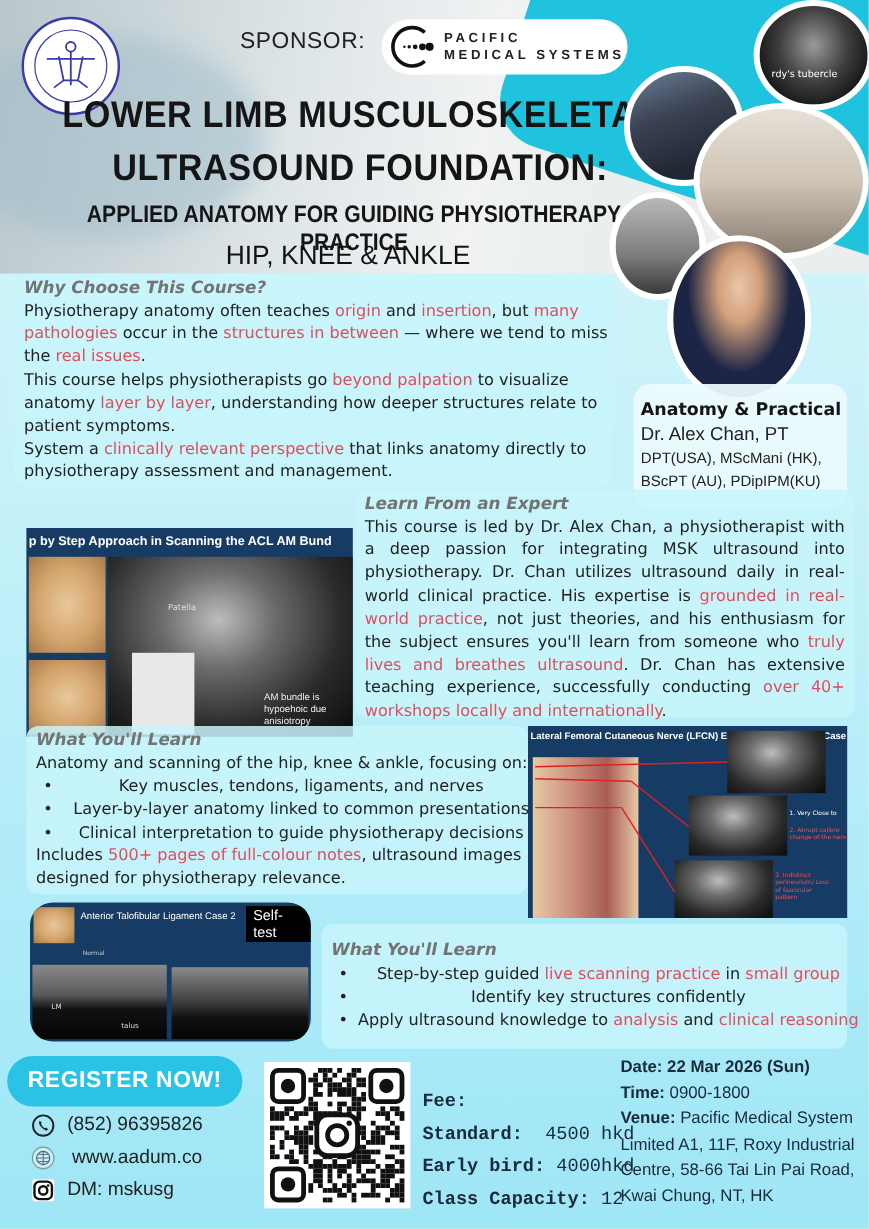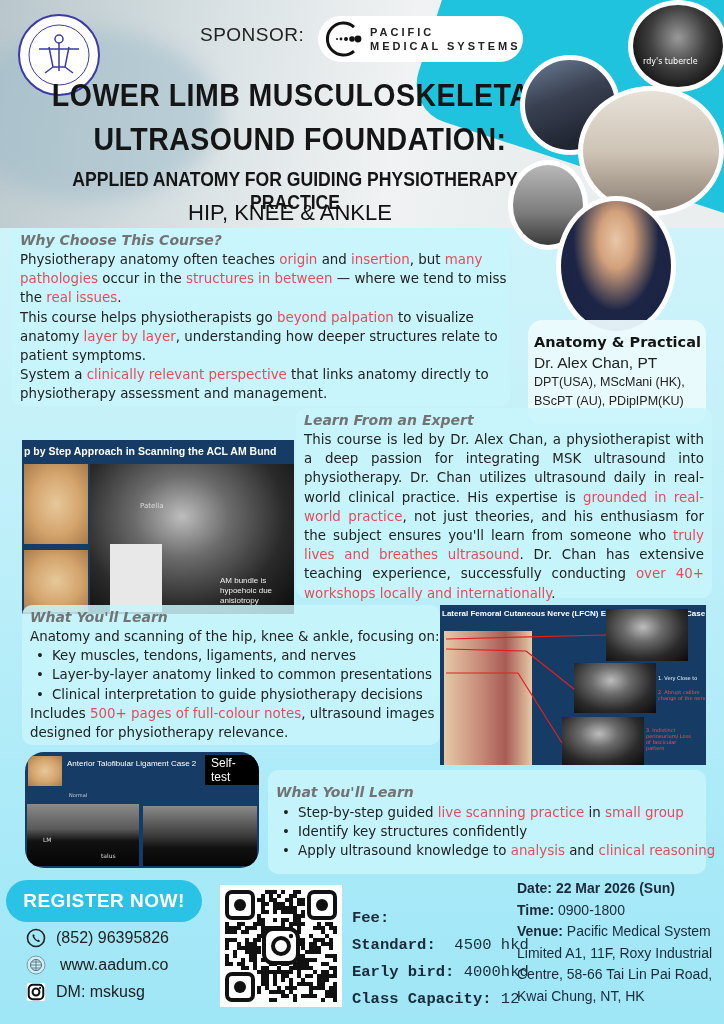--- a/index.html
+++ b/index.html
@@ -90,21 +90,21 @@
   .img-title { position: absolute; left: 2px; top: 5px; font-family: "Liberation Sans", sans-serif; font-size: 10.5px; color: #fff; font-weight: bold; white-space: nowrap; }
   .us-img { position: absolute; background: radial-gradient(ellipse at 45% 35%, #bdbdbd 0%, #6b6b6b 30%, #2a2a2a 65%, #0a0a0a 100%); }
   .anat-img { position: absolute; background: radial-gradient(ellipse at 50% 50%, #e7c89a 0%, #d4a46d 55%, #a97a4a 100%); }
   .expert { left: 296px; top: 408px; width: 416px; height: 190px; }
   .expert .sec-head { position: absolute; left: 8px; top: 4px; }
   .expert .body-text { position: absolute; left: 8px; top: 22px; width: 400px; text-align: justify; }
   .learn1 { left: 22px; top: 605px; width: 418px; height: 140px; }
   .learn1 .sec-head { position: absolute; left: 8px; top: 4px; }
   .learn1 .body-text { position: absolute; left: 8px; top: 22px; width: 420px; }
   ul.bullets { list-style: none; }
-  ul.bullets li { position: relative; padding-left: 22px; }
+  ul.bullets li { position: relative; padding-left: 22px; text-align: center; }
   ul.bullets li::before { content: "\2022"; position: absolute; left: 6px; }
   .img-lfcn { position: absolute; left: 440px; top: 605px; width: 266px; height: 160px; background: #163c65; overflow: hidden; }
   .img-atfl { position: absolute; left: 25px; top: 752px; width: 234px; height: 116px; background: #163c65; overflow: hidden; border-radius: 19px; }
   .self-test { position: absolute; left: 180px; top: 3px; background: #000; color: #fff; font-family: "Liberation Sans", sans-serif; font-size: 12px; padding: 1px 6px; }
   .learn2 { left: 268px; top: 770px; width: 438px; height: 104px; }
   .learn2 .sec-head { position: absolute; left: 8px; top: 14px; }
   .learn2 .body-text { position: absolute; left: 8px; top: 33px; width: 440px; }
   .register {
     position: absolute; left: 6px; top: 880px; width: 196px; height: 42px; border-radius: 22px;
     background: #2ac3e6; color: #fff; font-family: "Liberation Sans", sans-serif; font-weight: bold;

